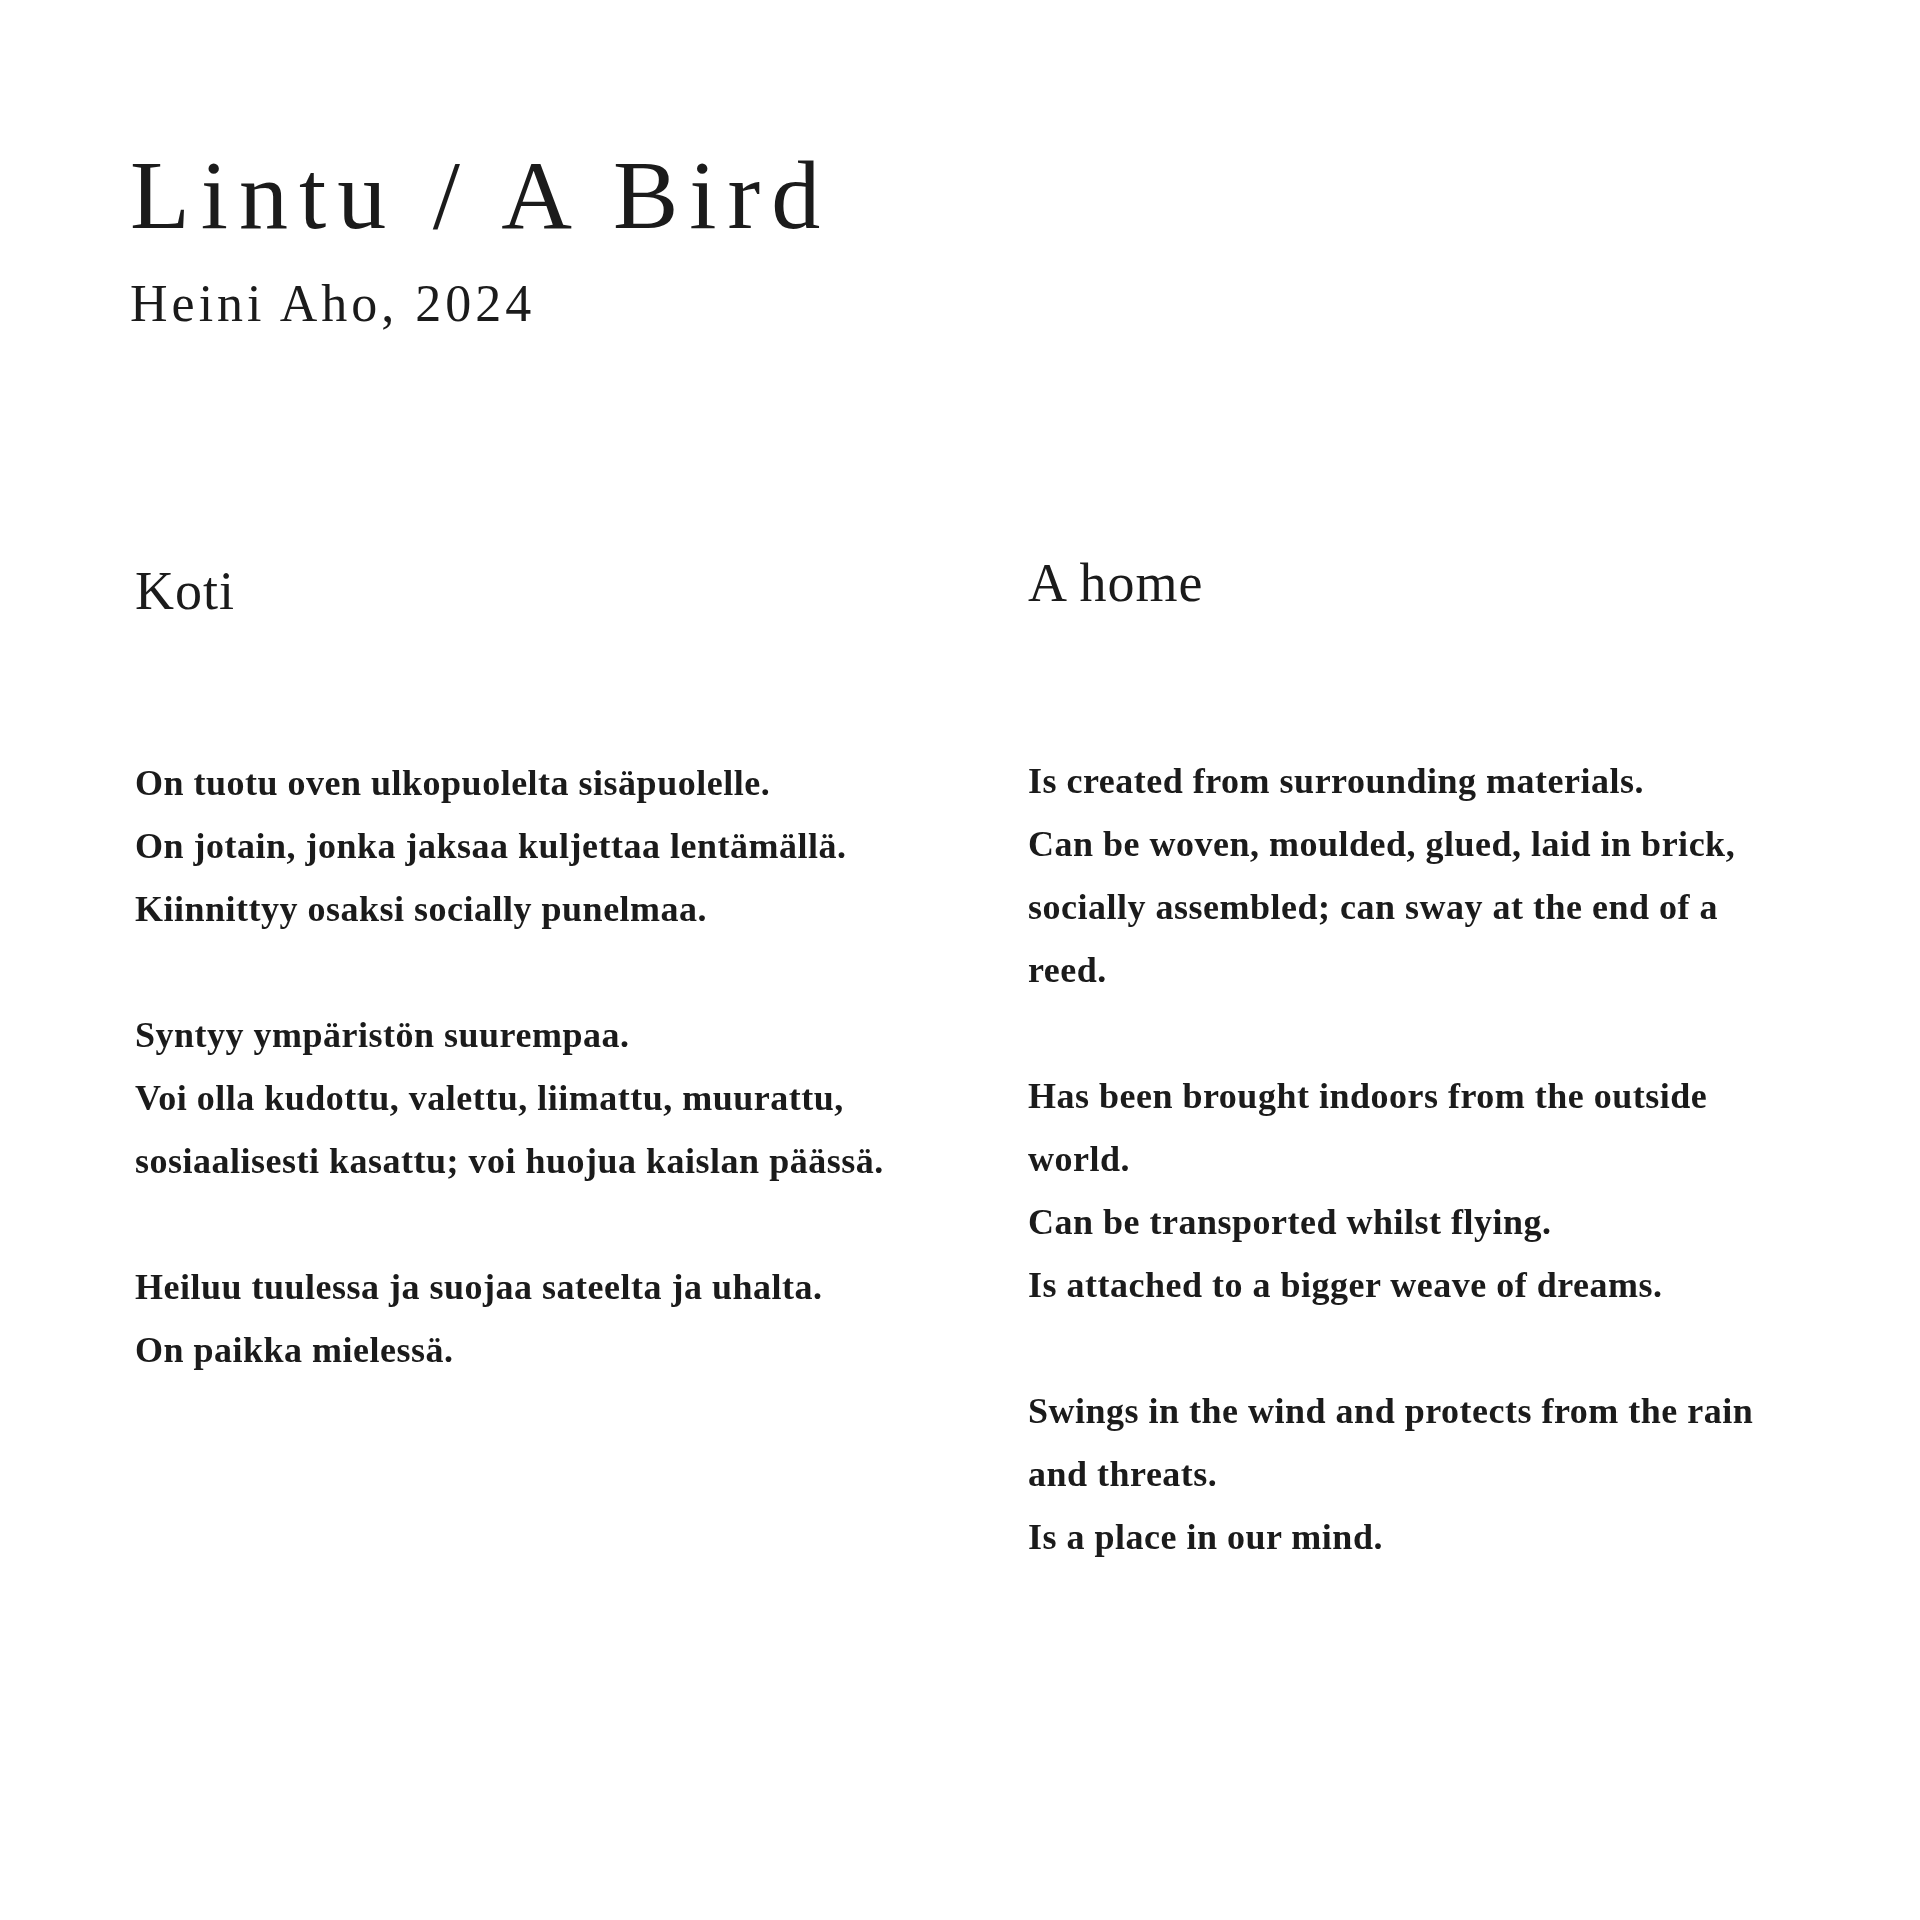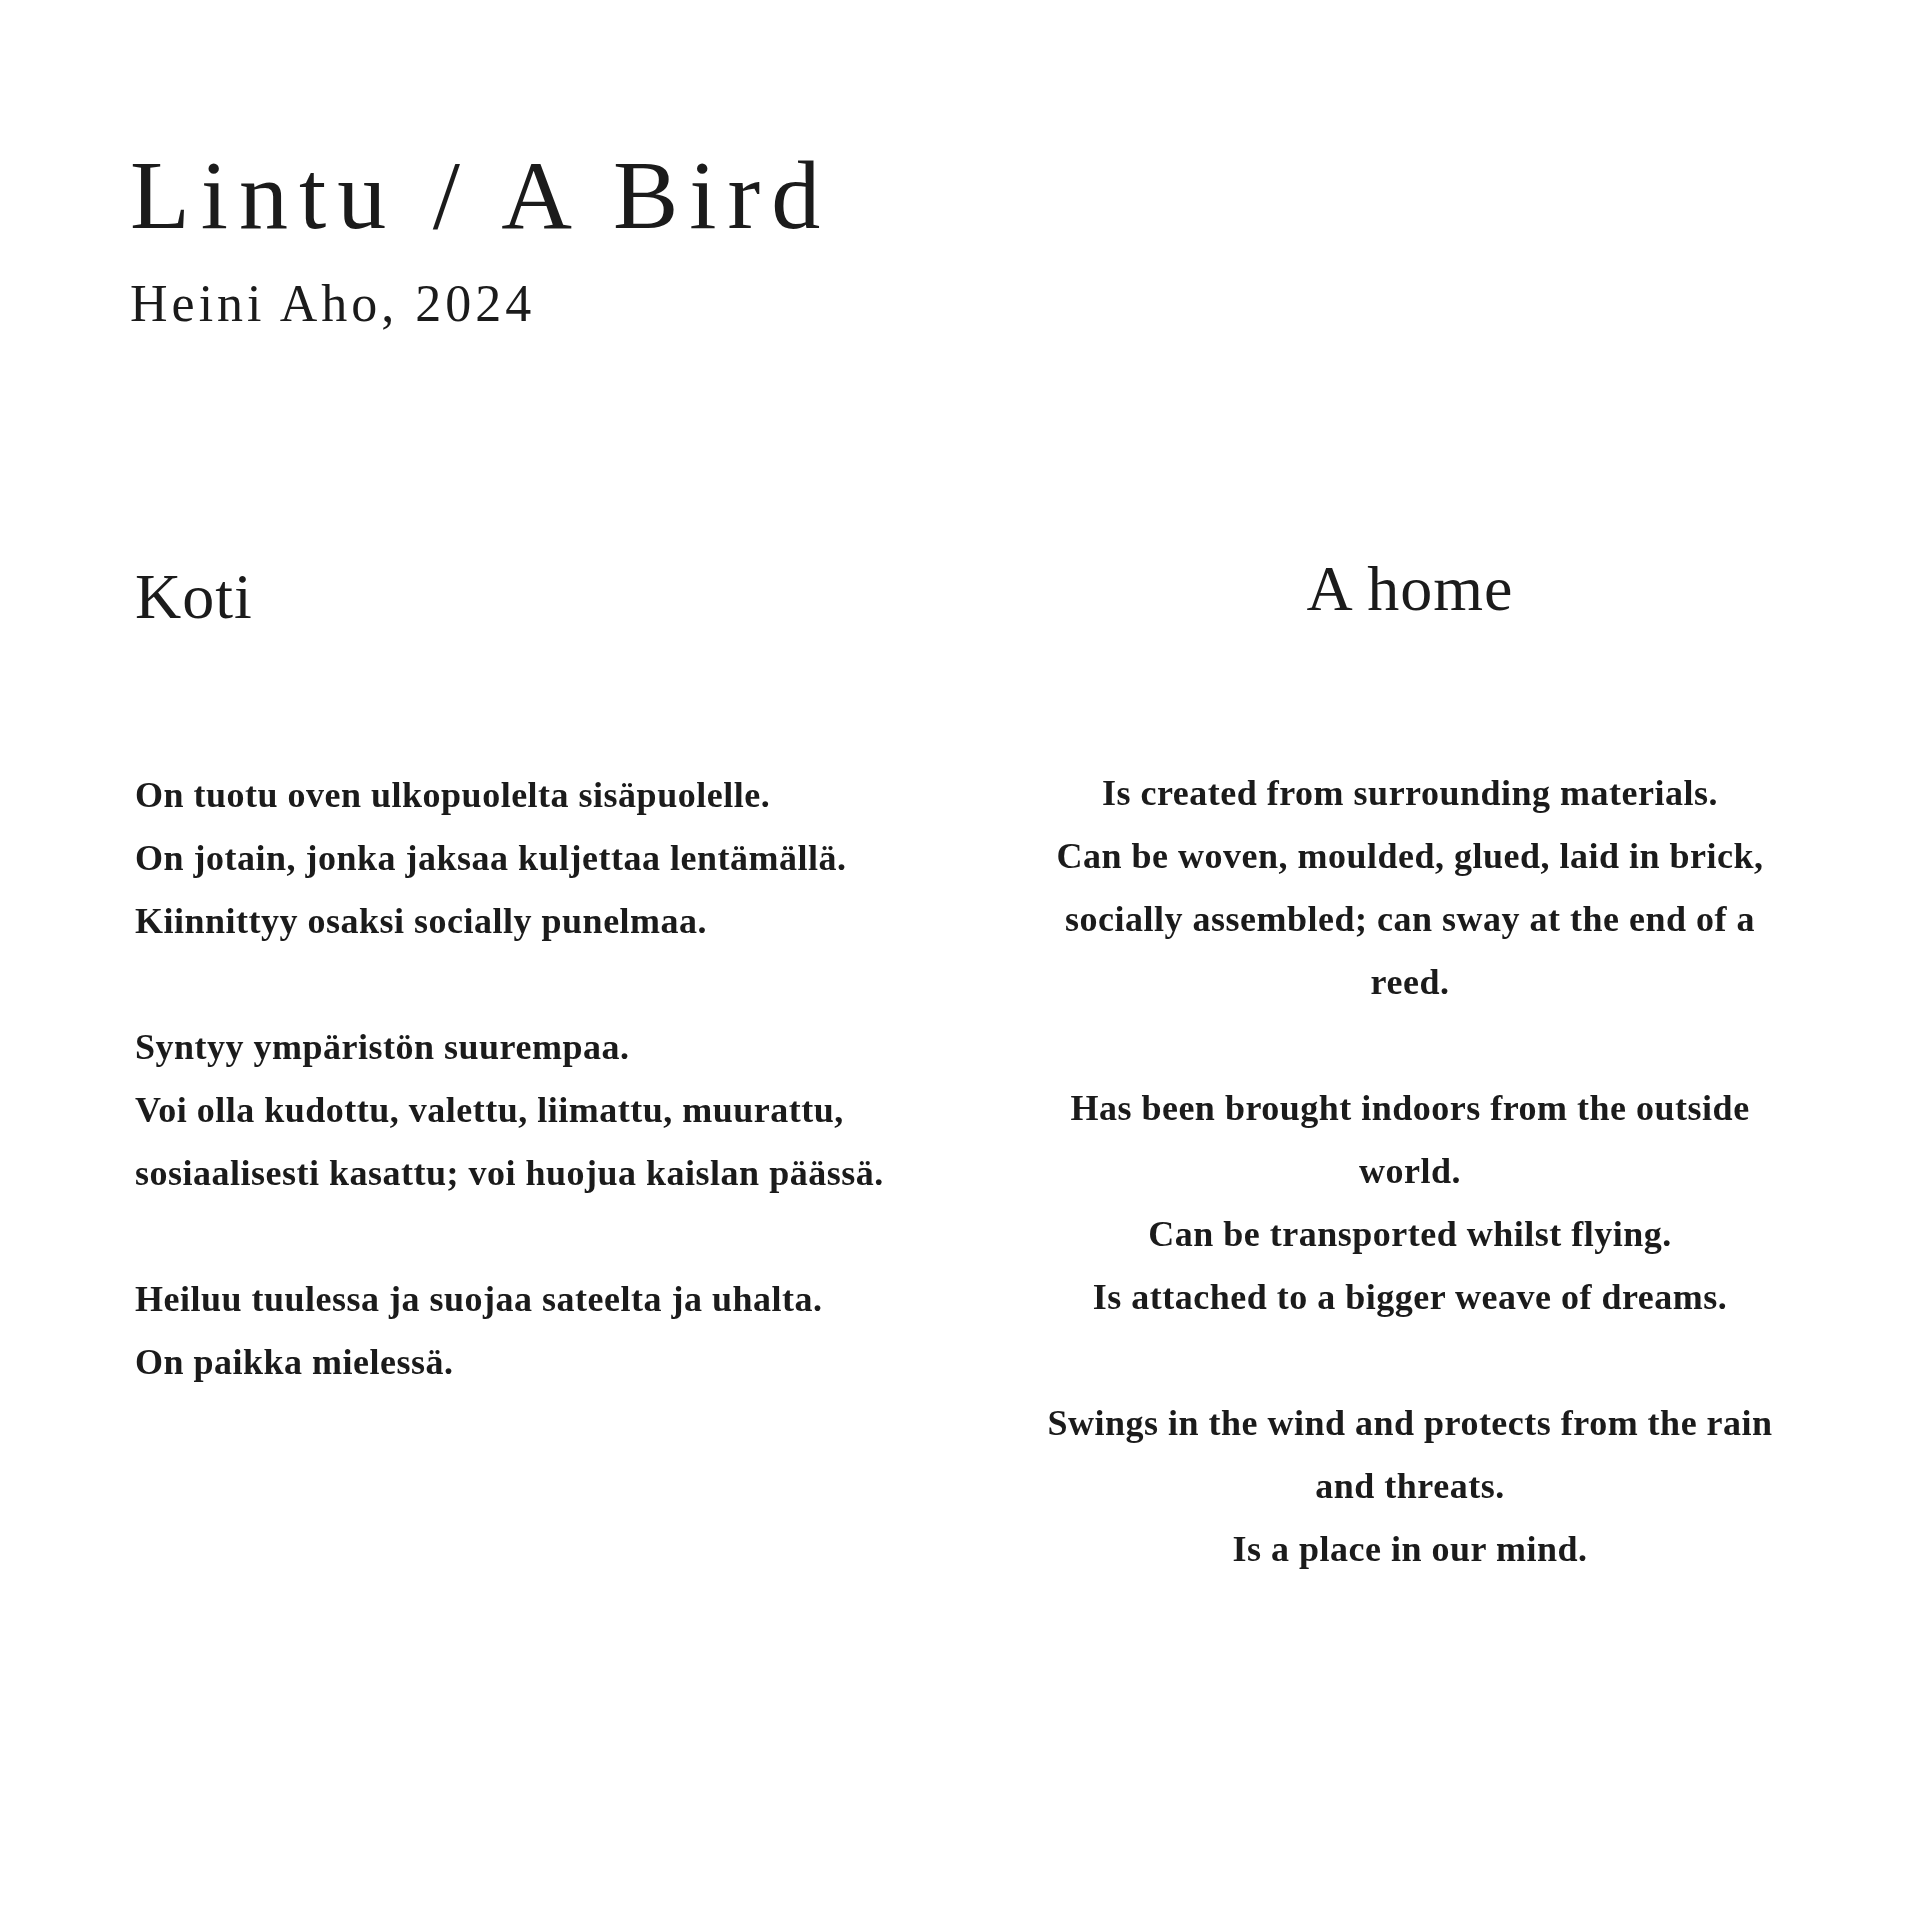--- a/index.html
+++ b/index.html
@@ -41,24 +41,24 @@
     font-weight: 400;
     line-height: 1.2;
     letter-spacing: 4px;
     white-space: nowrap;
   }
   .column {
     position: absolute;
     width: 820px;
   }
   .col-fi { left: 135px; top: 559px; }
-  .col-en { left: 1000px; top: 551px; text-align: center; }
+  .col-en { left: 1028px; top: 551px; }
   .col-heading {
     margin: 0;
-    font-size: 64px;
+    font-size: 54px;
     font-weight: 400;
     line-height: 1.2;
     letter-spacing: 1px;
     white-space: nowrap;
   }
   .stanzas { margin-top: 128px; }
   .col-en .stanzas { margin-top: 134px; }
   .stanza { margin: 0; }
   .stanza + .stanza { margin-top: 63px; }
   .line {

